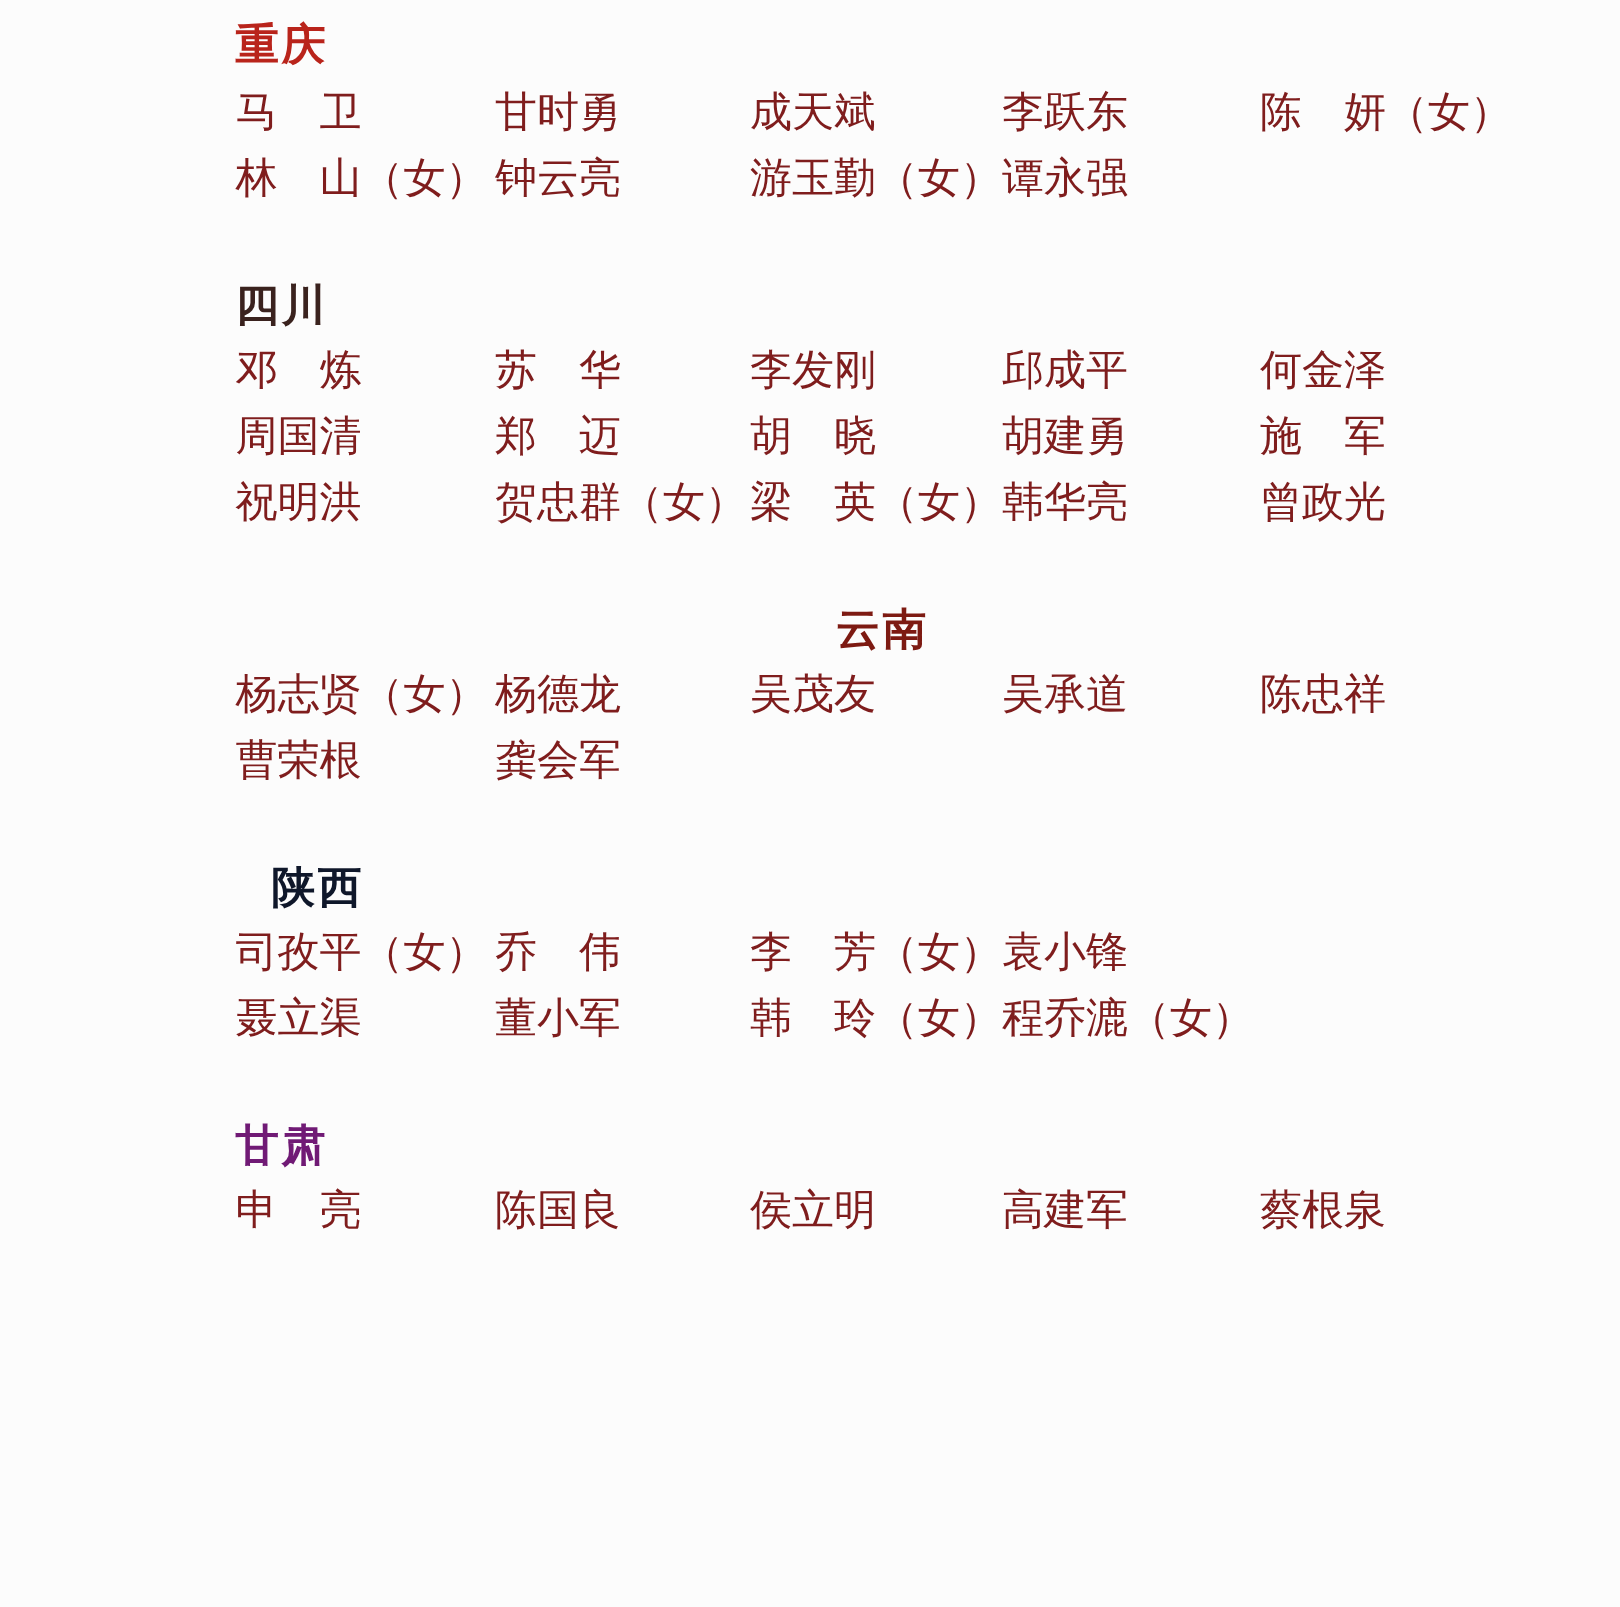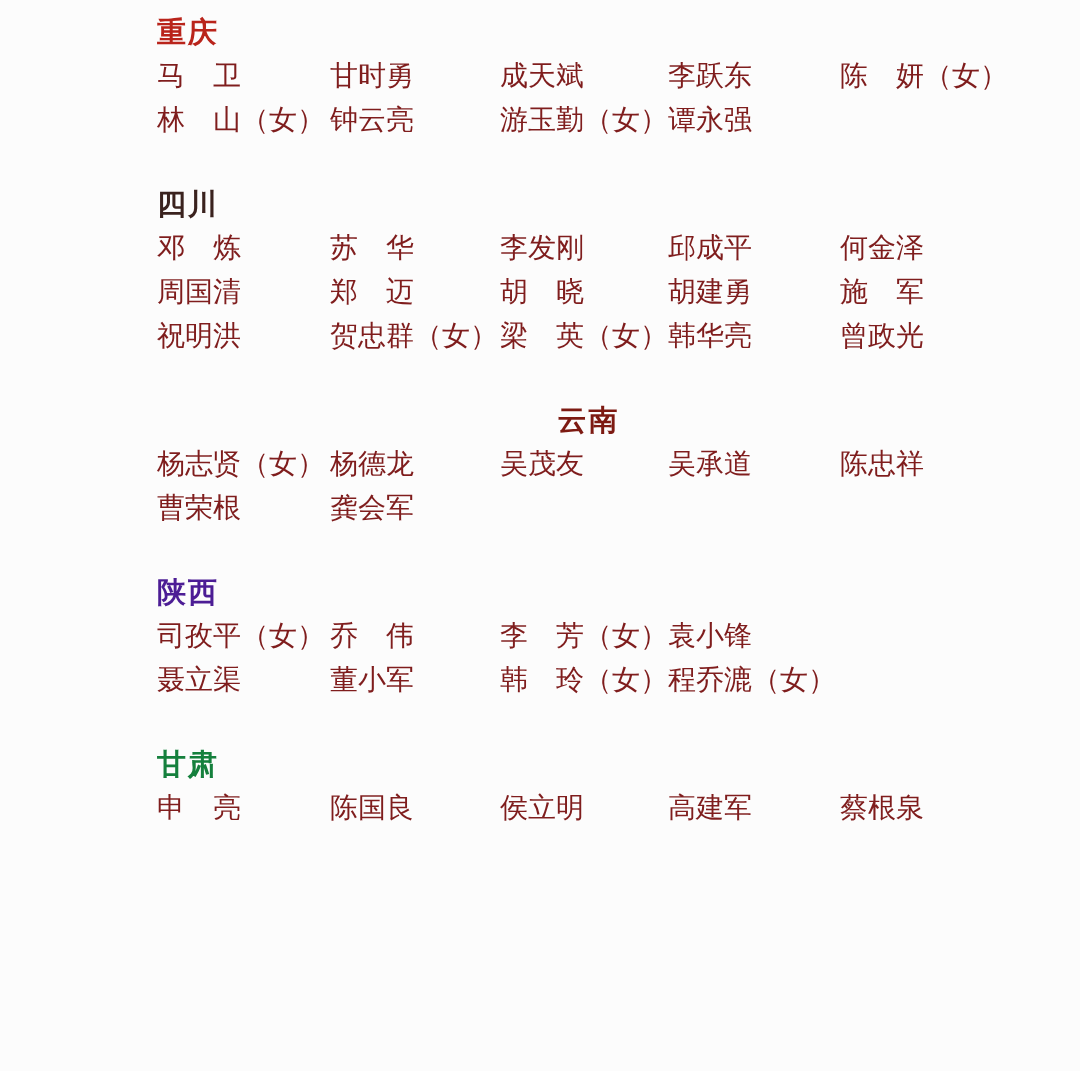--- a/index.html
+++ b/index.html
@@ -37,21 +37,21 @@
     white-space: nowrap;
     color: #7f1d1d;
   }
 </style>
 </head>
 <body>
 
 <div class="page">
 
   <section class="province">
-    <h2 class="province-title" style="color: rgb(185, 36, 27);">重庆</h2>
+    <h2 class="province-title" style="color: rgb(185, 36, 27); font-family: Liberation Mono, monospace;">重庆</h2>
     <div class="name-row">
       <span class="cell">马　卫</span>
       <span class="cell">甘时勇</span>
       <span class="cell">成天斌</span>
       <span class="cell">李跃东</span>
       <span class="cell">陈　妍（女）</span>
     </div>
     <div class="name-row">
       <span class="cell">林　山（女）</span>
       <span class="cell">钟云亮</span>
@@ -95,37 +95,37 @@
       <span class="cell">吴承道</span>
       <span class="cell">陈忠祥</span>
     </div>
     <div class="name-row">
       <span class="cell">曹荣根</span>
       <span class="cell">龚会军</span>
     </div>
   </section>
 
   <section class="province">
-    <h2 class="province-title" style="color: #4c1d95;">陕西</h2>
+    <h2 class="province-title" style="color: #0f172a; margin-left: 24px;">陕西</h2>
     <div class="name-row">
       <span class="cell">司孜平（女）</span>
       <span class="cell">乔　伟</span>
       <span class="cell">李　芳（女）</span>
       <span class="cell">袁小锋</span>
     </div>
     <div class="name-row">
       <span class="cell">聂立渠</span>
       <span class="cell">董小军</span>
       <span class="cell">韩　玲（女）</span>
       <span class="cell">程乔漉（女）</span>
     </div>
   </section>
 
   <section class="province">
-    <h2 class="province-title" style="color: #15803d;">甘肃</h2>
+    <h2 class="province-title" style="color: #701a75;">甘肃</h2>
     <div class="name-row">
       <span class="cell">申　亮</span>
       <span class="cell">陈国良</span>
       <span class="cell">侯立明</span>
       <span class="cell">高建军</span>
       <span class="cell">蔡根泉</span>
     </div>
   </section>
 
 </div>

